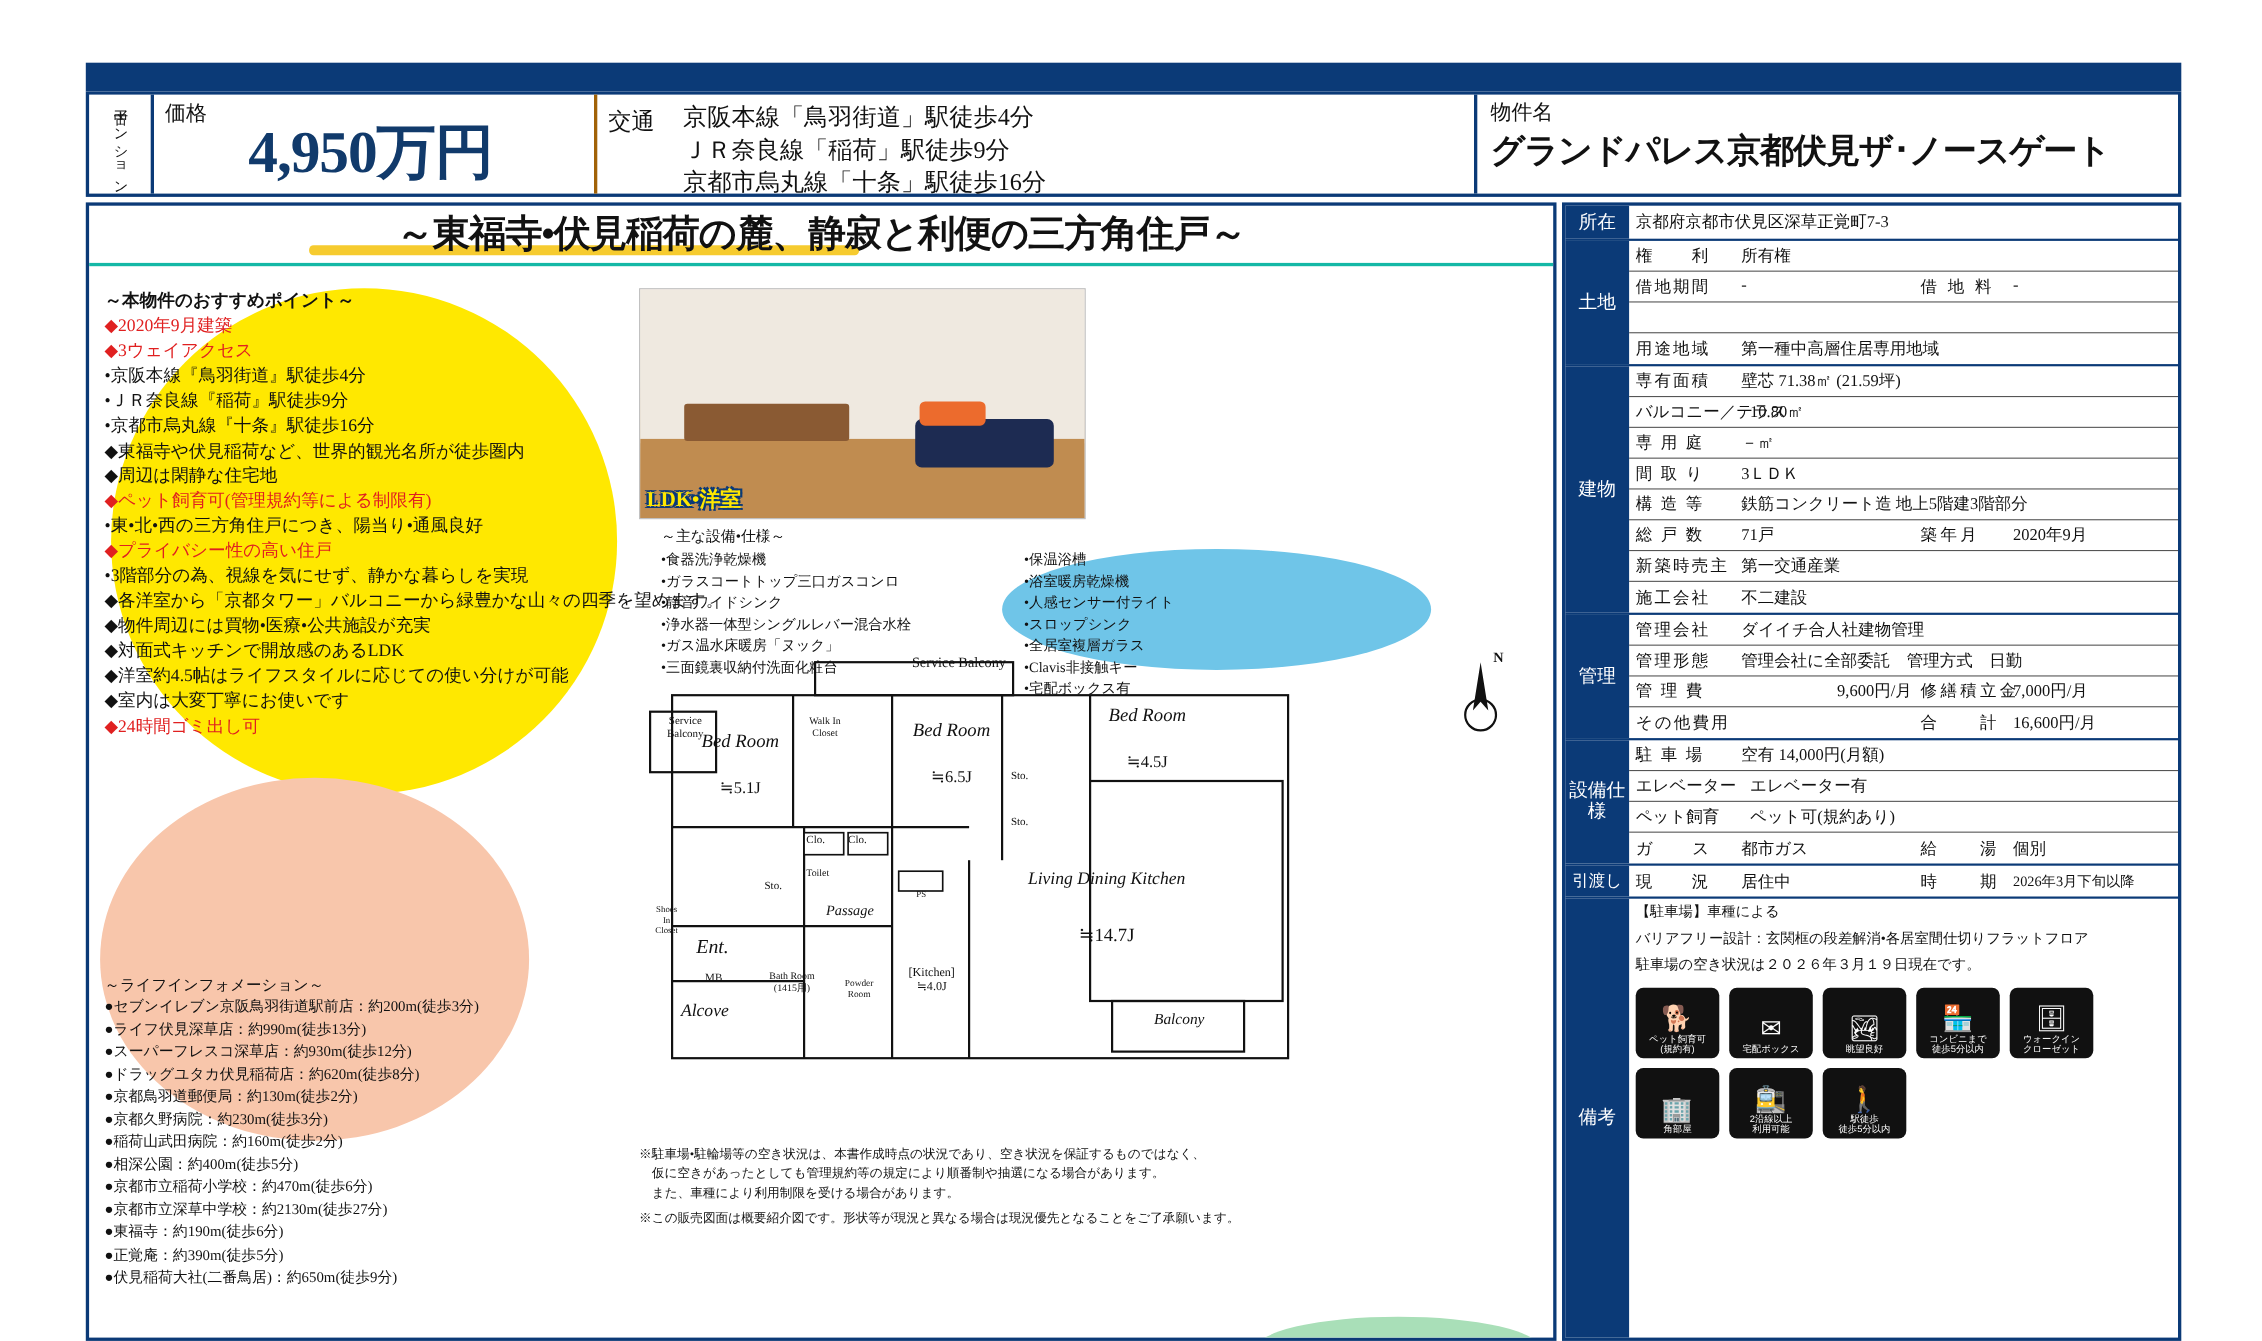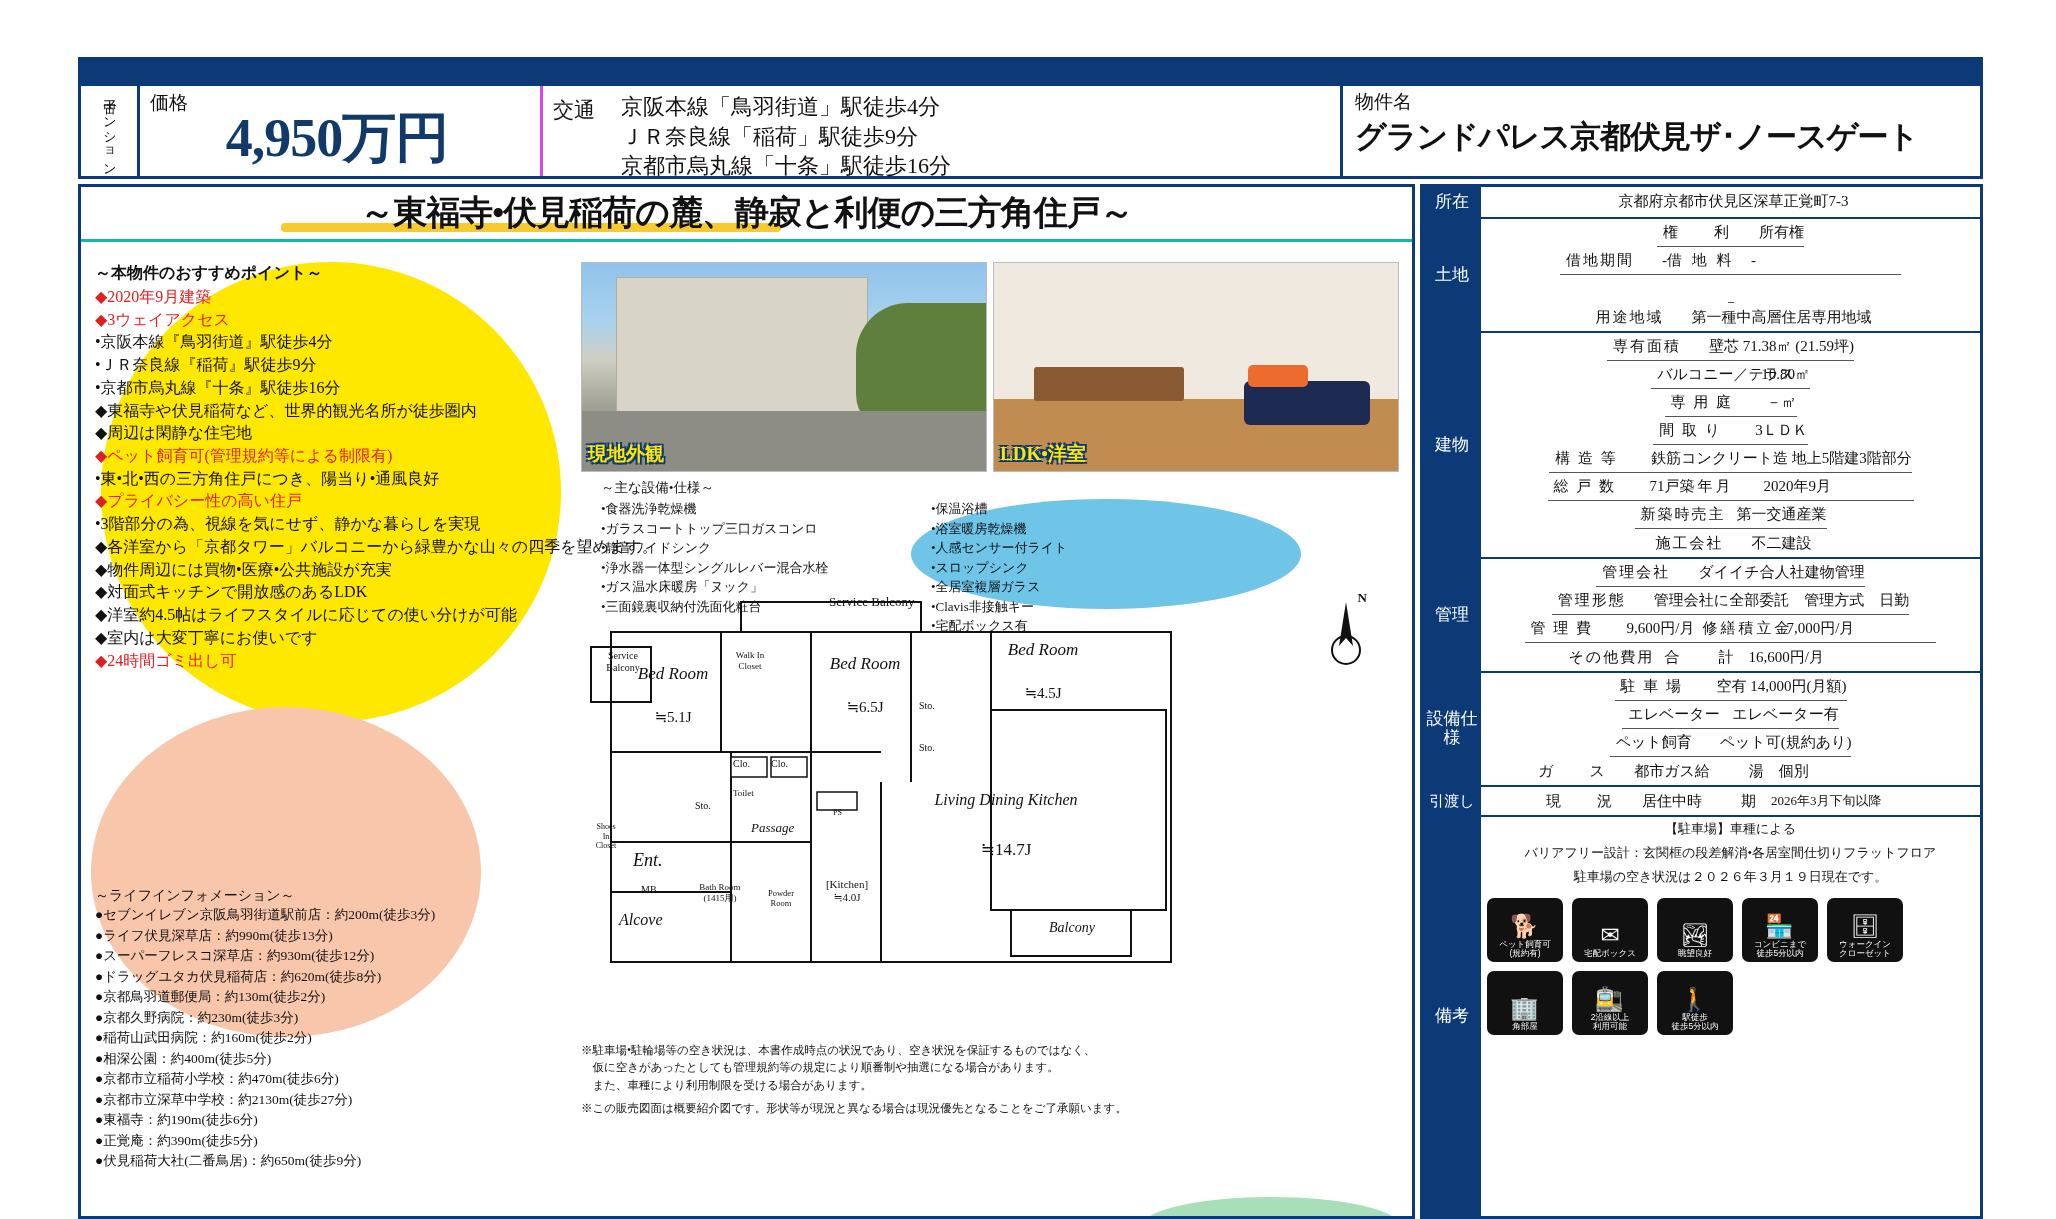--- a/index.html
+++ b/index.html
@@ -6,21 +6,21 @@
   body{width:2056px;height:1219px;font-family:"Liberation Sans","DejaVu Sans",sans-serif;color:#111;position:relative;overflow:hidden;}
   .page{position:absolute;left:0;top:0;width:2056px;height:1219px;}
 
   
   .topband{position:absolute;left:78px;top:57px;width:1905px;height:26px;background:#0b3a77;}
 
   
   .hdr{position:absolute;left:78px;top:83px;width:1905px;height:96px;border:3px solid #0b3a77;box-sizing:border-box;display:flex;background:#fff;}
   .hdr-cat{width:56px;border-right:3px solid #0b3a77;display:flex;align-items:center;justify-content:center;}
   .hdr-cat span{writing-mode:vertical-rl;font-size:13px;letter-spacing:1px;line-height:1.15;font-family:"Liberation Serif","DejaVu Serif",serif;}
-  .hdr-price{width:400px;border-right:3px solid #d946ef;position:relative;}
+  .hdr-price{width:400px;border-right:3px solid #a16207;position:relative;}
   .hdr-price .lab{position:absolute;left:10px;top:4px;font-size:19px;font-family:"Liberation Serif","DejaVu Serif",serif;}
   .hdr-price .val{position:absolute;left:0;right:6px;top:16px;text-align:center;font-size:54px;font-weight:bold;color:#113a6b;font-family:"Liberation Serif","DejaVu Serif",serif;letter-spacing:-1px;}
   .hdr-access{width:800px;border-right:3px solid #0b3a77;position:relative;padding:6px 0 0 10px;box-sizing:border-box;}
   .hdr-access .lab{position:absolute;left:10px;top:10px;font-size:21px;font-family:"Liberation Serif","DejaVu Serif",serif;}
   .hdr-access .lines{margin-left:68px;}
   .hdr-access .ln{font-size:22px;line-height:1.35;font-family:"Liberation Serif","DejaVu Serif",serif;white-space:nowrap;}
   .hdr-name{flex:1;position:relative;padding-left:12px;}
   .hdr-name .lab{font-size:19px;font-family:"Liberation Serif","DejaVu Serif",serif;margin-top:3px;}
   .hdr-name .val{font-size:31px;font-weight:bold;font-family:"Liberation Serif","DejaVu Serif",serif;margin-top:1px;letter-spacing:-1px;white-space:nowrap;}
 
@@ -75,21 +75,21 @@
 
   
   .fn{position:absolute;left:500px;top:855px;width:820px;z-index:5;}
   .fn .l{font-size:11.5px;line-height:1.5;font-family:"Liberation Serif","DejaVu Serif",serif;}
 
   
   .rt{position:absolute;left:1420px;top:184px;width:563px;height:1035px;border:3px solid #0b3a77;box-sizing:border-box;background:#fff;display:flex;flex-direction:column;}
   .rt-side{width:58px;background:#0b3a77;color:#fff;display:flex;align-items:center;justify-content:center;font-size:17px;flex:0 0 58px;
            font-family:"Liberation Serif","DejaVu Serif",serif;border-bottom:2px solid #fff;box-sizing:border-box;text-align:center;line-height:1.1;}
   .rt-side.nb{border-bottom:none;}
-  .rt-body{flex:1;display:flex;flex-direction:column;align-items:center;}
+  .rt-body{flex:1;display:flex;flex-direction:column;}
   .r-line{display:flex;align-items:center;border-bottom:1px solid #555;height:28px;box-sizing:border-box;padding-left:6px;font-size:15px;
           font-family:"Liberation Serif","DejaVu Serif",serif;white-space:nowrap;}
   .r-line:last-child{border-bottom:none;}
   .r-k{width:96px;flex:0 0 96px;letter-spacing:2px;}
   .r-k.w{width:104px;flex:0 0 104px;letter-spacing:0;}
   .r-v{flex:1;}
   .r-k2{width:84px;flex:0 0 84px;text-align:left;letter-spacing:3px;}
   .r-v2{width:150px;flex:0 0 150px;}
   .sect{display:flex;border-bottom:2px solid #0b3a77;}
   .sect:last-child{border-bottom:none;}
@@ -171,26 +171,20 @@
       <div class="li">●稲荷山武田病院：約160m(徒歩2分)</div>
       <div class="li">●相深公園：約400m(徒歩5分)</div>
       <div class="li">●京都市立稲荷小学校：約470m(徒歩6分)</div>
       <div class="li">●京都市立深草中学校：約2130m(徒歩27分)</div>
       <div class="li">●東福寺：約190m(徒歩6分)</div>
       <div class="li">●正覚庵：約390m(徒歩5分)</div>
       <div class="li">●伏見稲荷大社(二番鳥居)：約650m(徒歩9分)</div>
     </div>
 
     <div class="photos">
-      <div class="ph ph1">
-        <div class="bldg"></div>
-        <div class="greens"></div>
-        <div class="road"></div>
-        <div class="cap">現地外観</div>
-      </div>
       <div class="ph ph2">
         <div class="room-wall"></div>
         <div class="room-floor"></div>
         <div class="counter"></div>
         <div class="sofa"></div>
         <div class="cap">LDK•洋室</div>
       </div>
     </div>
 
     <div class="blob-blue"></div>

